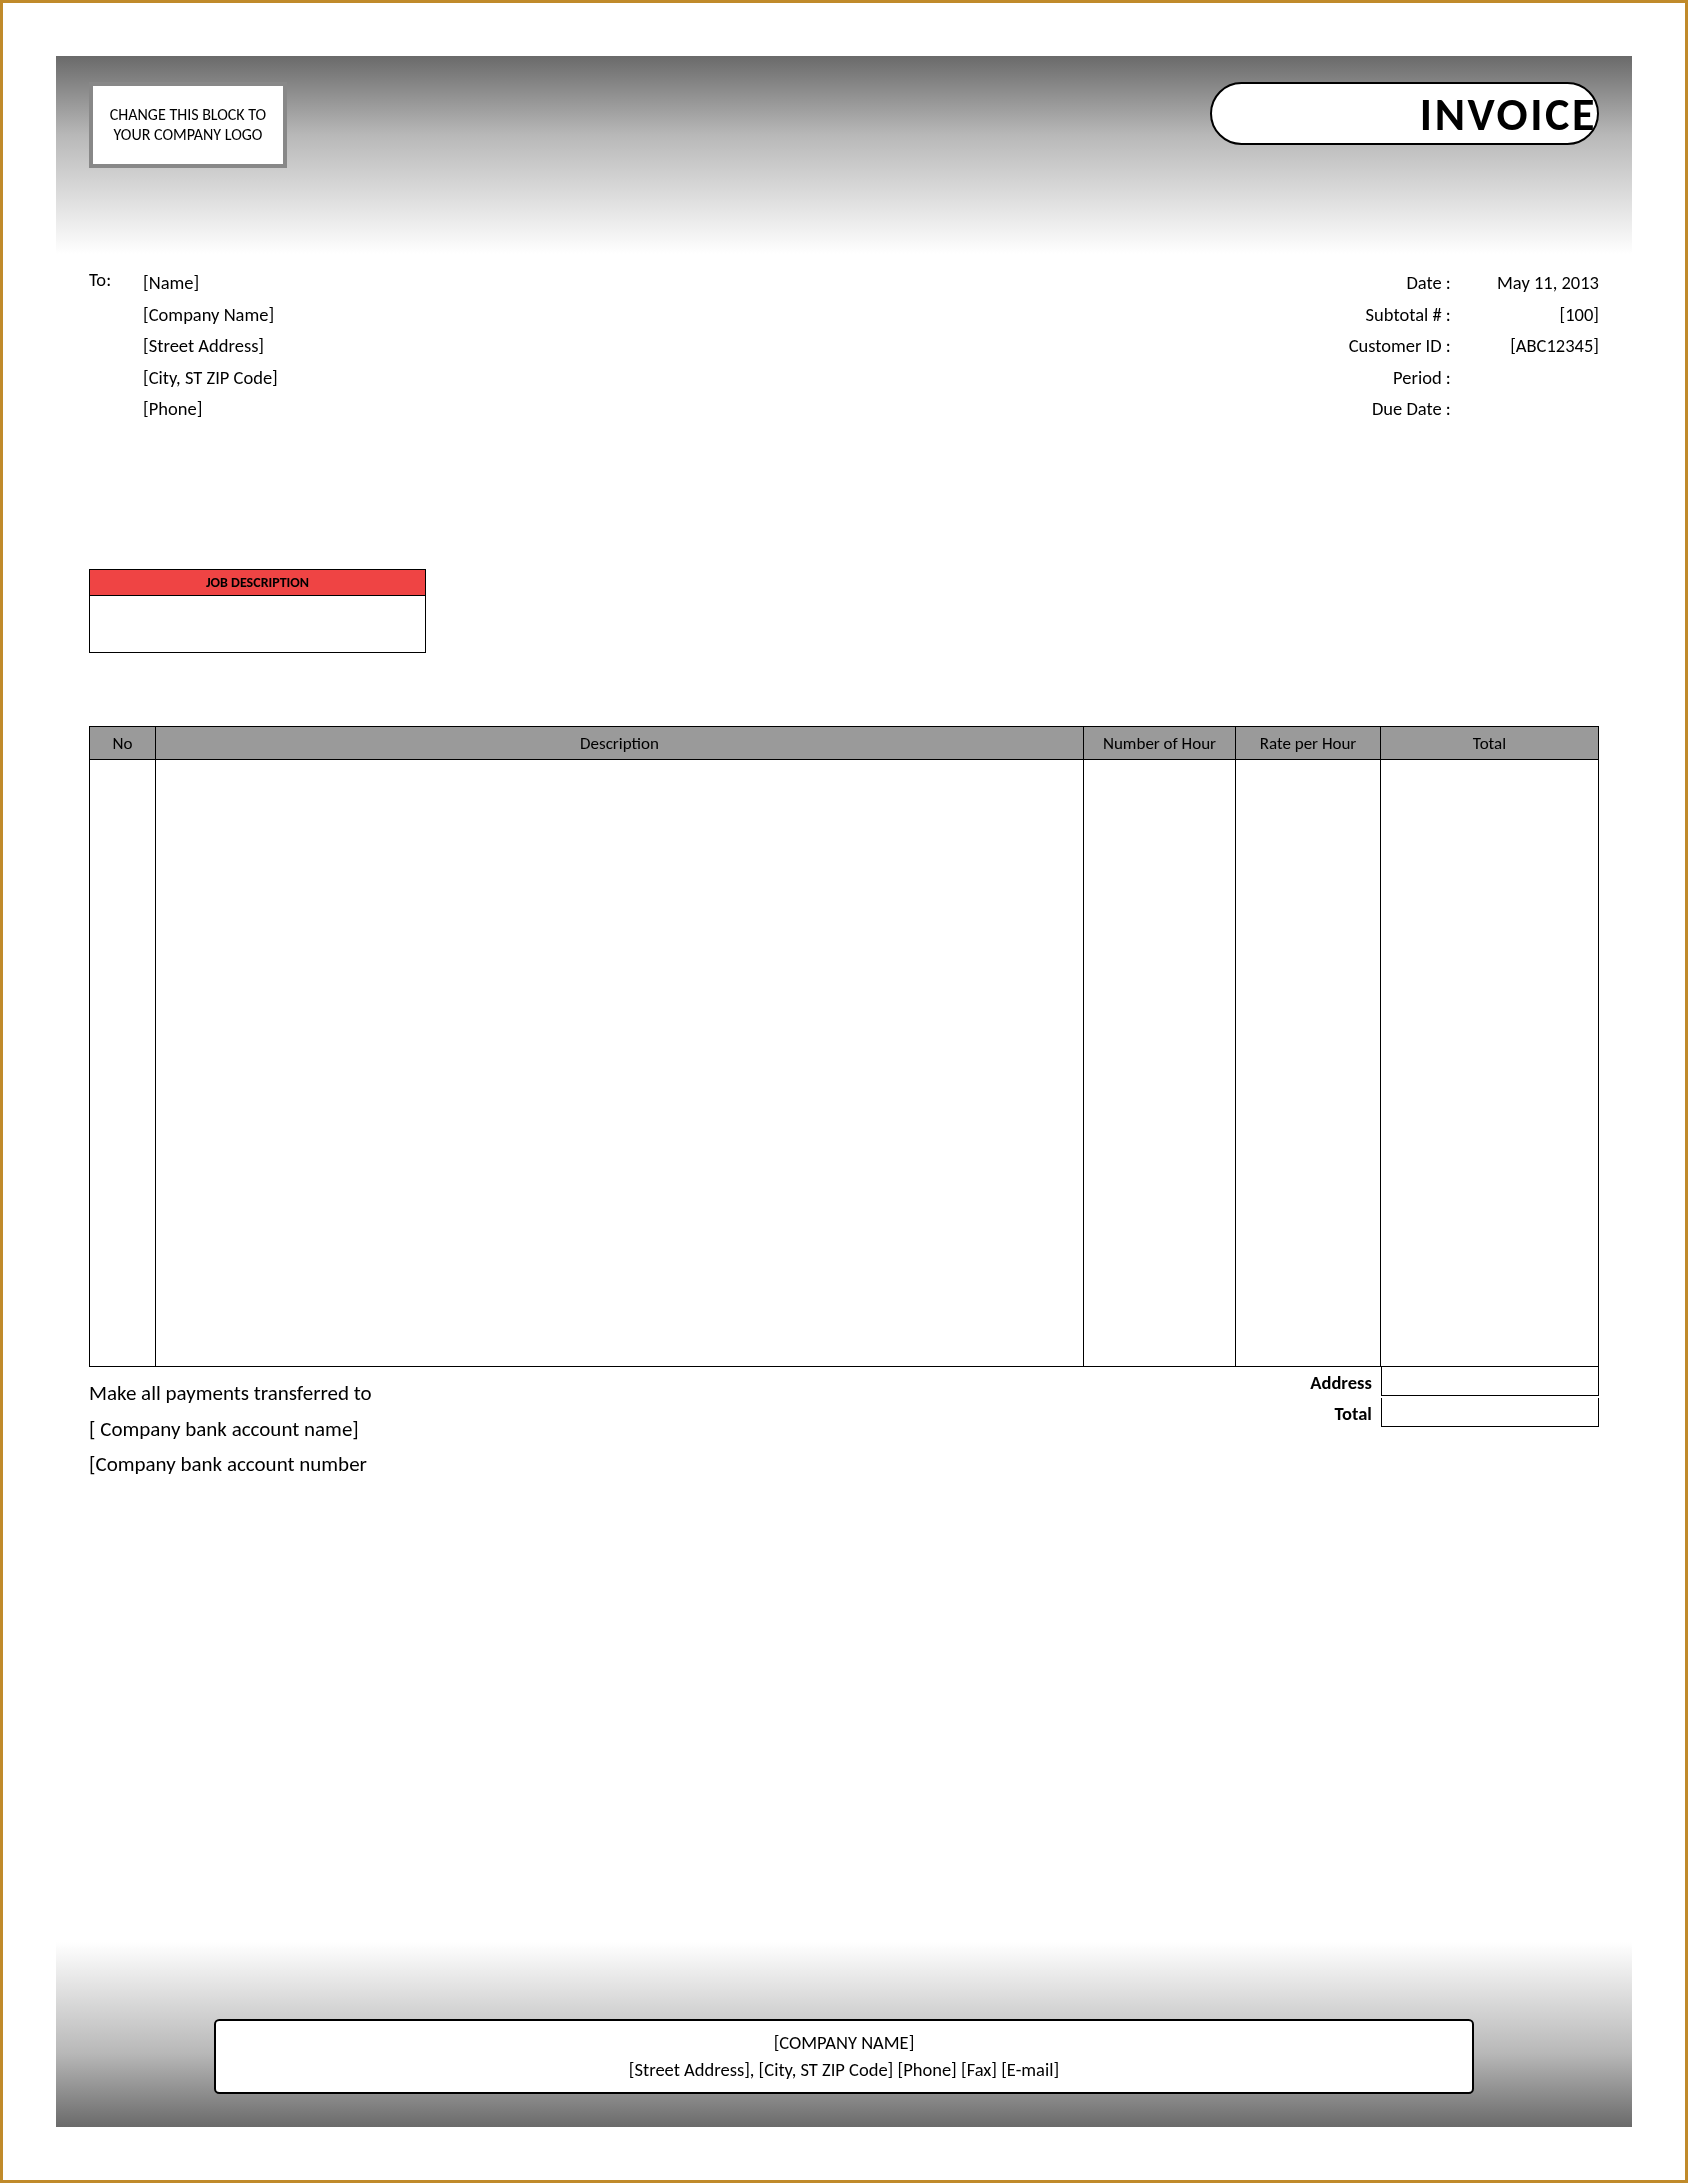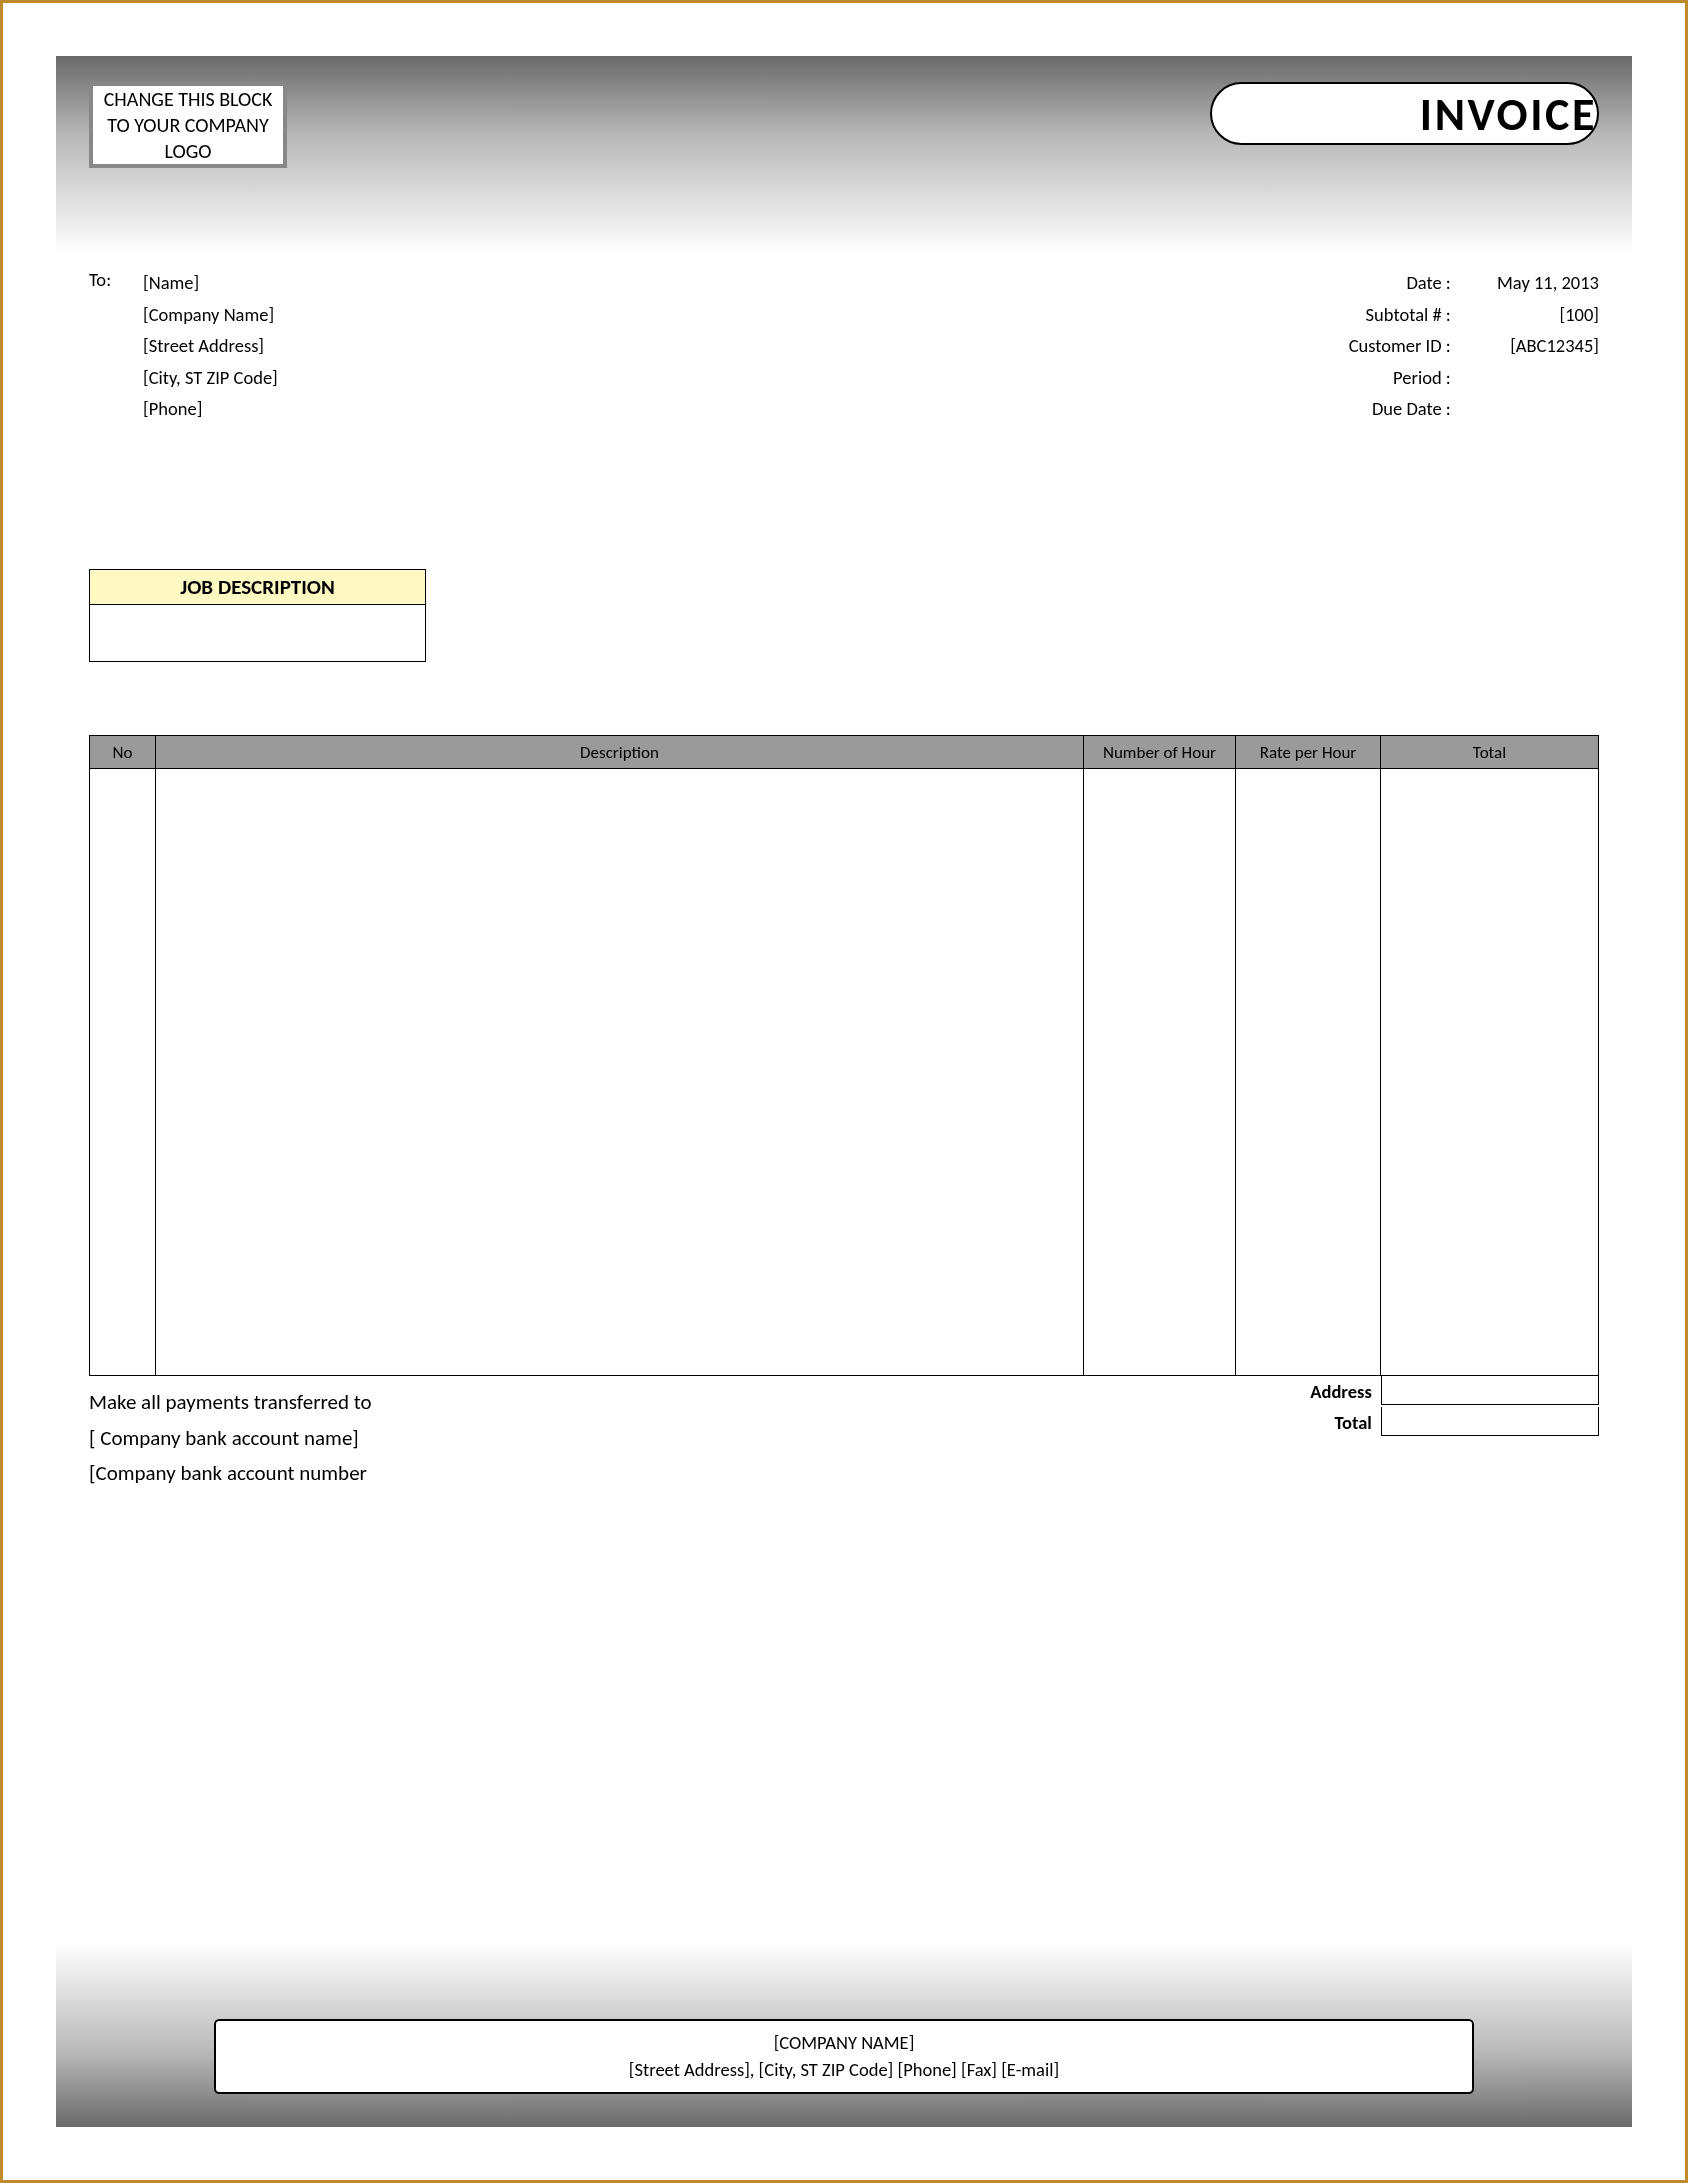--- a/index.html
+++ b/index.html
@@ -34,21 +34,21 @@
     top: 26.4px;
     left: 33px;
     width: 198px;
     height: 86px;
     background: #fff;
     border: 4px solid #888;
     display: flex;
     align-items: center;
     justify-content: center;
     text-align: center;
-    font-size: 20px;
+    font-size: 16px;
     line-height: 1.3;
     font-weight: 400;
     padding: 6.6px;
   }
   .invoice-pill {
     position: absolute;
     top: 26.4px;
     right: 33px;
     width: 389px;
     height: 63px;
@@ -73,24 +73,24 @@
   .to-lbl { padding-top: 1.3px; }
   .to-fields div, .meta-row { line-height: 1.7; }
   .info-right { text-align: right; }
   .meta-row { display: flex; justify-content: flex-end; gap: 9.2px; }
   .meta-label { min-width: 132px; text-align: right; }
   .meta-value { min-width: 139px; text-align: right; }
   
   .job-wrap { margin: 145px 33px 0 33px; }
   .job-box { width: 337px; border: 1.3px solid #000; }
   .job-head {
-    background: #fef9c3;
+    background: #ef4444;
     text-align: center;
     font-weight: bold;
-    font-size: 21px;
+    font-size: 14px;
     padding: 4px 0;
     border-bottom: 1.3px solid #000;
   }
   .job-body { height: 56px; background: #fff; }
   
   .items-wrap { margin: 73px 33px 0 33px; }
   table.items { width: 100%; border-collapse: collapse; }
   table.items th {
     background: #9a9a9a;
     border: 1.3px solid #000;

